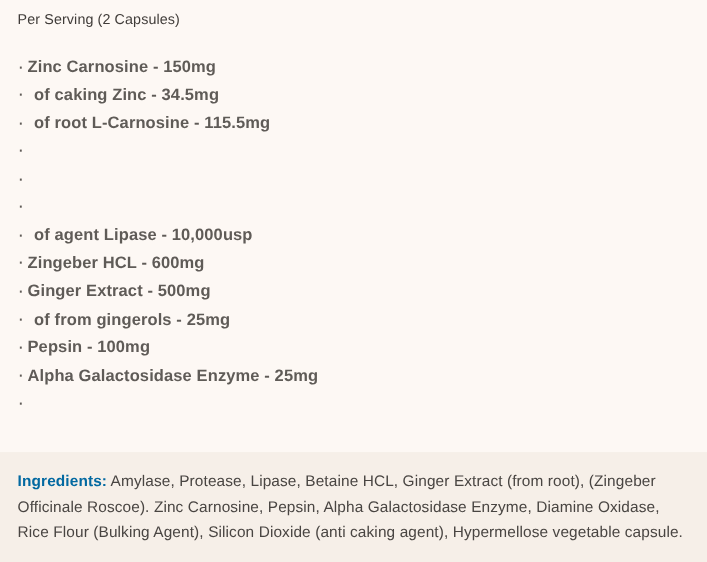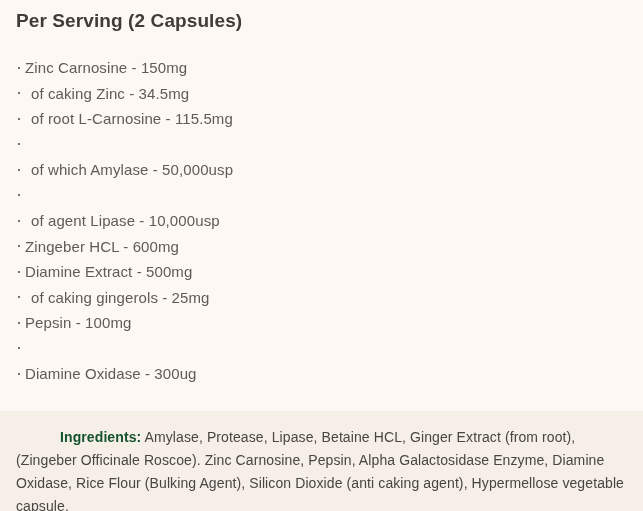--- a/index.html
+++ b/index.html
@@ -17,22 +17,22 @@
   .top-section {
     position: absolute;
     left: 0; top: 0;
     width: 643px;
     height: 411px;
     background: #fdf8f4;
     box-sizing: border-box;
     padding: 10px 16px 0 16px;
   }
   .serving-header {
-    font-size: 19px;
-    font-weight: bold;
+    font-size: 13px;
+    font-weight: normal;
     color: #403c39;
     letter-spacing: 0.1px;
     margin: 0;
     padding: 0;
   }
   .supplement-list {
     list-style: none;
     margin: 0;
     padding: 0;
     margin-top: 23px;
@@ -49,20 +49,21 @@
     width: 5px;
     flex: 0 0 5px;
     font-size: 18px;
     line-height: 1;
     color: #5f5b57;
     position: relative;
     top: -1px;
   }
   .supplement-list .item-text {
     padding-left: 4px;
+    font-weight: bold;
   }
   .supplement-list .row.sub .item-text {
     padding-left: 10px;
   }
   .bottom-section {
     position: absolute;
     left: 0; top: 411px;
     width: 643px;
     height: 100px;
     background: #f6efe8;
@@ -72,22 +73,21 @@
   .ingredients-paragraph {
     margin: 0;
     max-width: 614px;
     font-size: 14px;
     line-height: 23px;
     color: #494542;
     letter-spacing: 0.1px;
   }
   .ingredients-label {
     font-weight: bold;
-    color: #14532d;
-    margin-left: 44px;
+    color: #0369a1;
   }
 </style>
 </head>
 <body>
 
 <div class="top-section">
   <h1 class="serving-header">Per Serving (2 Capsules)</h1>
 
   <ul class="supplement-list">
     <li class="row">
@@ -100,50 +100,49 @@
     </li>
     <li class="row sub">
       <span class="bullet">·</span>
       <span class="item-text">of root L-Carnosine - 115.5mg</span>
     </li>
     <li class="row">
       <span class="bullet">·</span>
     </li>
     <li class="row sub">
       <span class="bullet">·</span>
-      <span class="item-text">of which Amylase - 50,000usp</span>
     </li>
     <li class="row sub">
       <span class="bullet">·</span>
     </li>
     <li class="row sub">
       <span class="bullet">·</span>
       <span class="item-text">of agent Lipase - 10,000usp</span>
     </li>
     <li class="row">
       <span class="bullet">·</span>
       <span class="item-text">Zingeber HCL - 600mg</span>
     </li>
     <li class="row">
       <span class="bullet">·</span>
-      <span class="item-text">Diamine Extract - 500mg</span>
+      <span class="item-text">Ginger Extract - 500mg</span>
     </li>
     <li class="row sub">
       <span class="bullet">·</span>
-      <span class="item-text">of caking gingerols - 25mg</span>
+      <span class="item-text">of from gingerols - 25mg</span>
     </li>
     <li class="row">
       <span class="bullet">·</span>
       <span class="item-text">Pepsin - 100mg</span>
     </li>
     <li class="row">
       <span class="bullet">·</span>
+      <span class="item-text">Alpha Galactosidase Enzyme - 25mg</span>
     </li>
     <li class="row">
       <span class="bullet">·</span>
-      <span class="item-text">Diamine Oxidase - 300ug</span>
     </li>
   </ul>
 </div>
 
 <div class="bottom-section">
   <p class="ingredients-paragraph"><span class="ingredients-label">Ingredients:</span><span> Amylase, Protease, Lipase, Betaine HCL, Ginger Extract (from root), (Zingeber Officinale Roscoe). Zinc Carnosine, Pepsin, Alpha Galactosidase Enzyme, Diamine Oxidase, Rice Flour (Bulking Agent), Silicon Dioxide (anti caking agent), Hypermellose vegetable capsule.</span></p>
 </div>
 
 </body></html>

